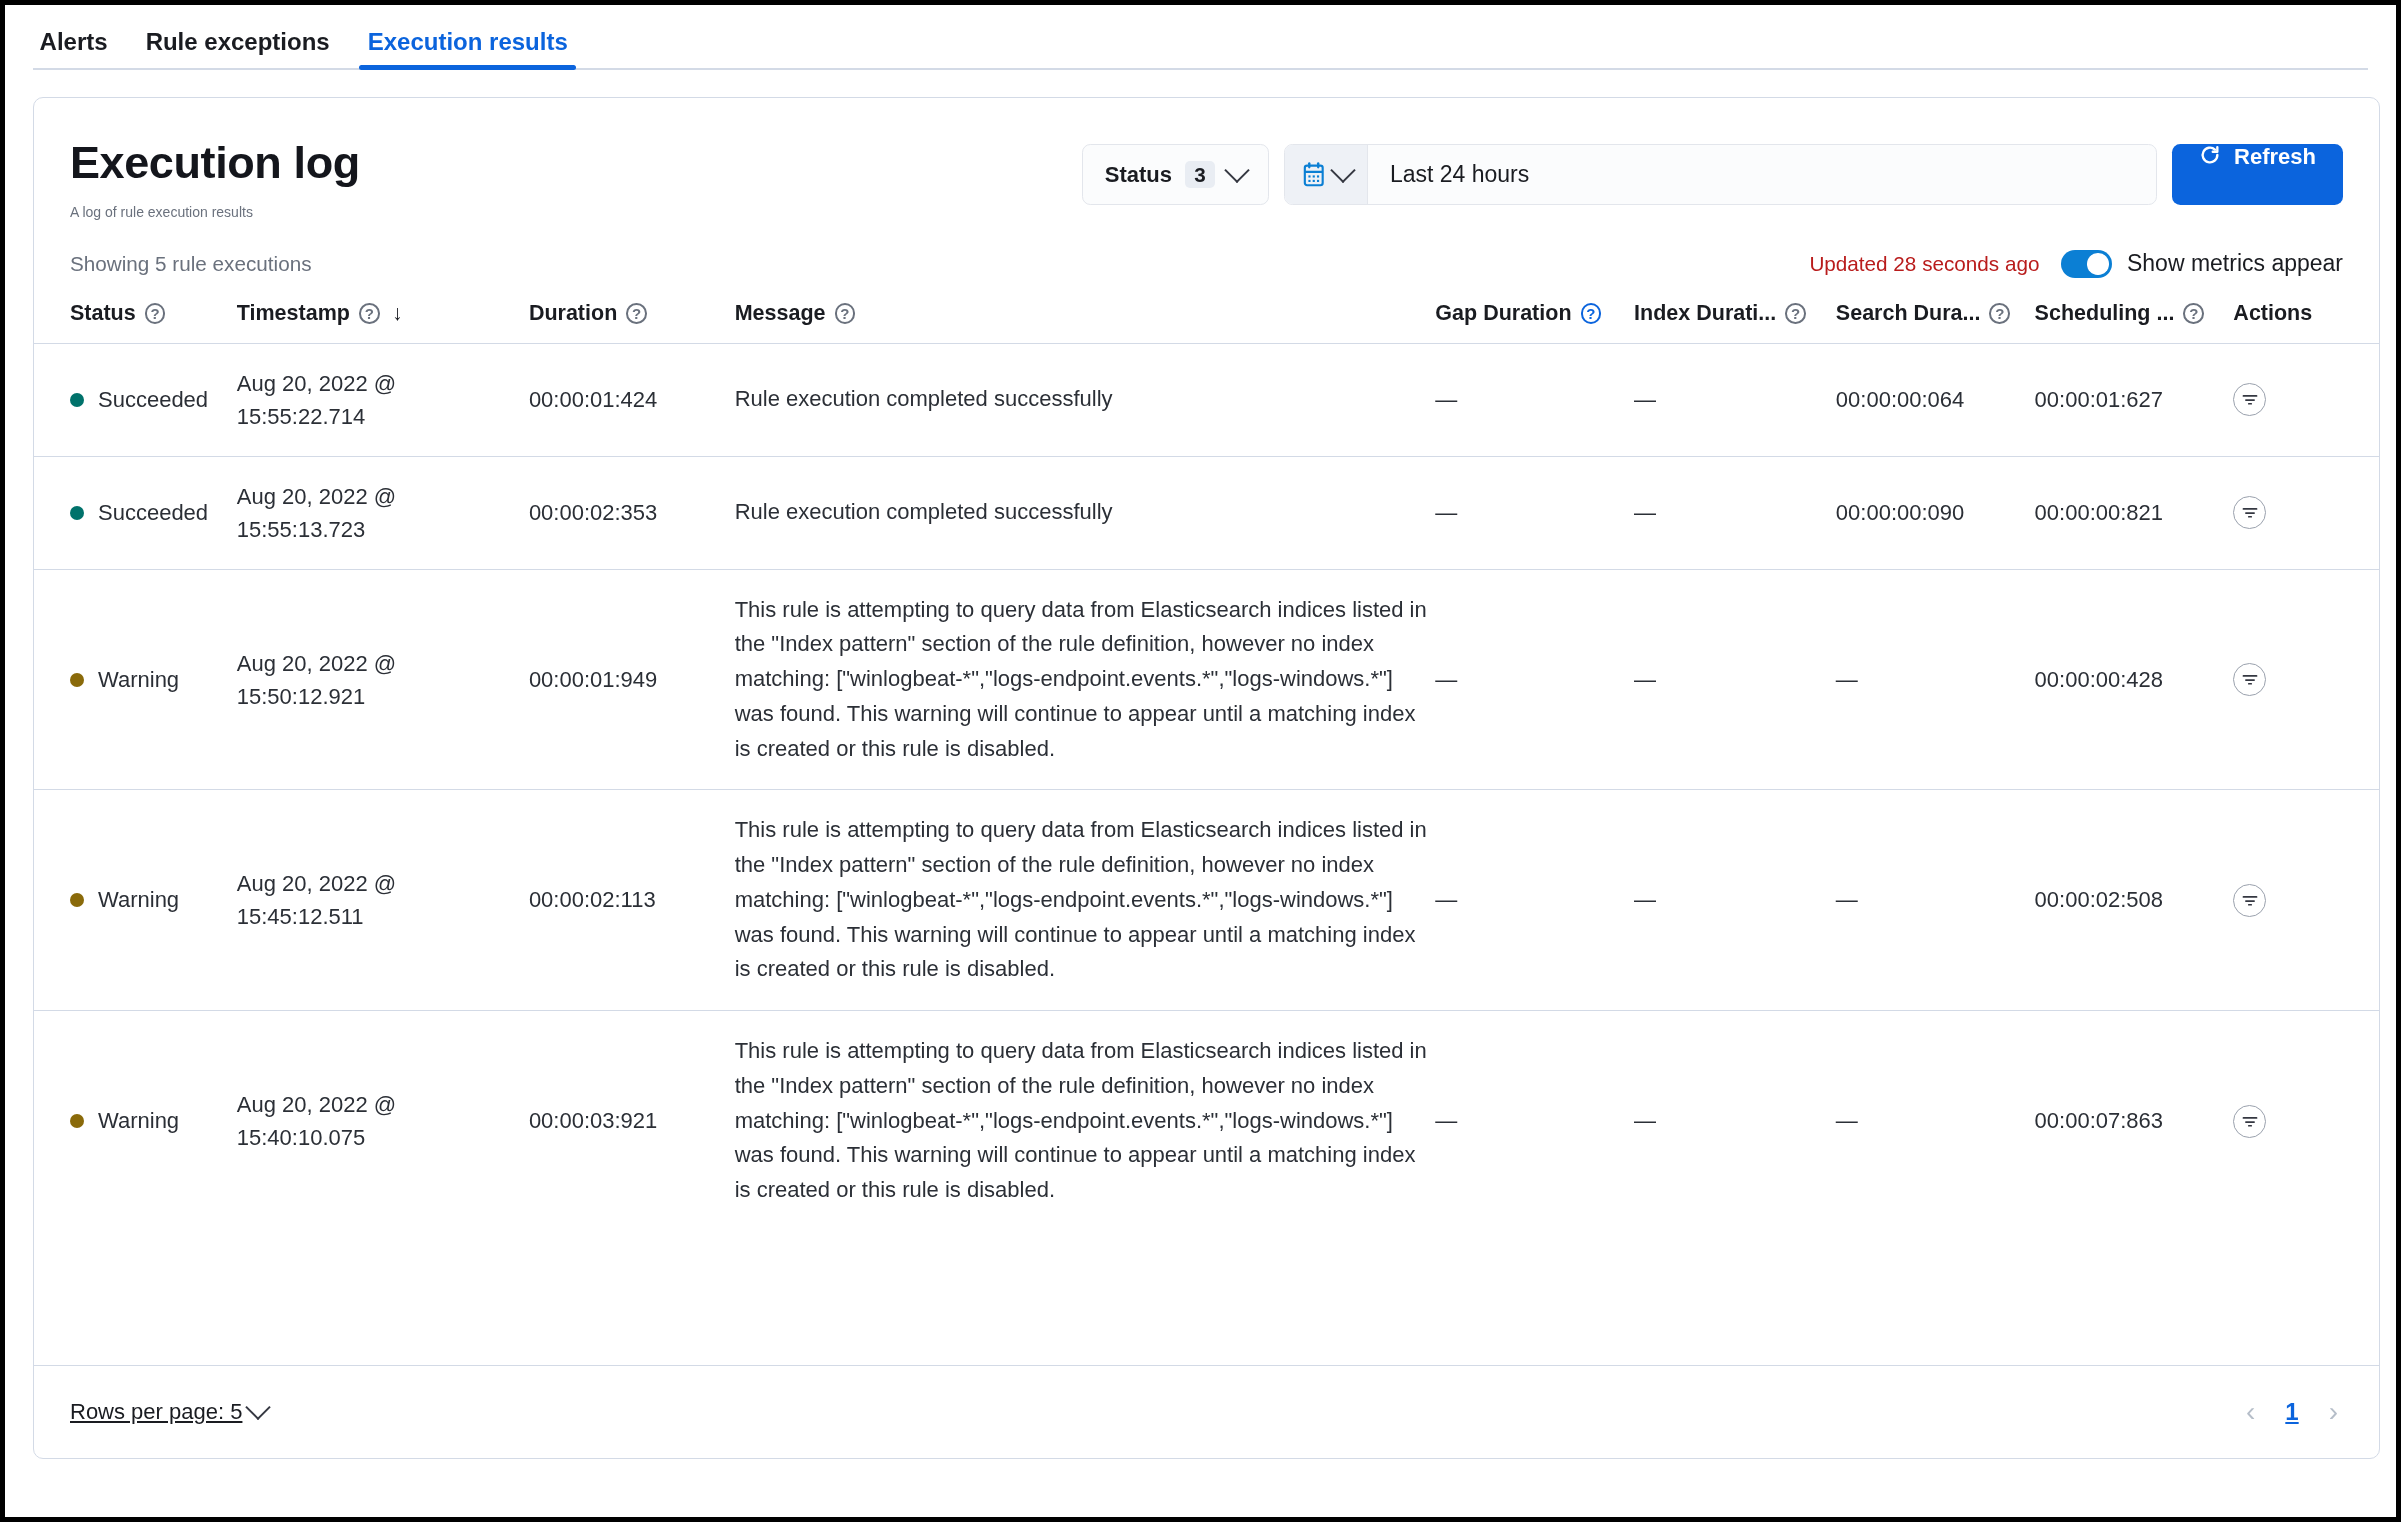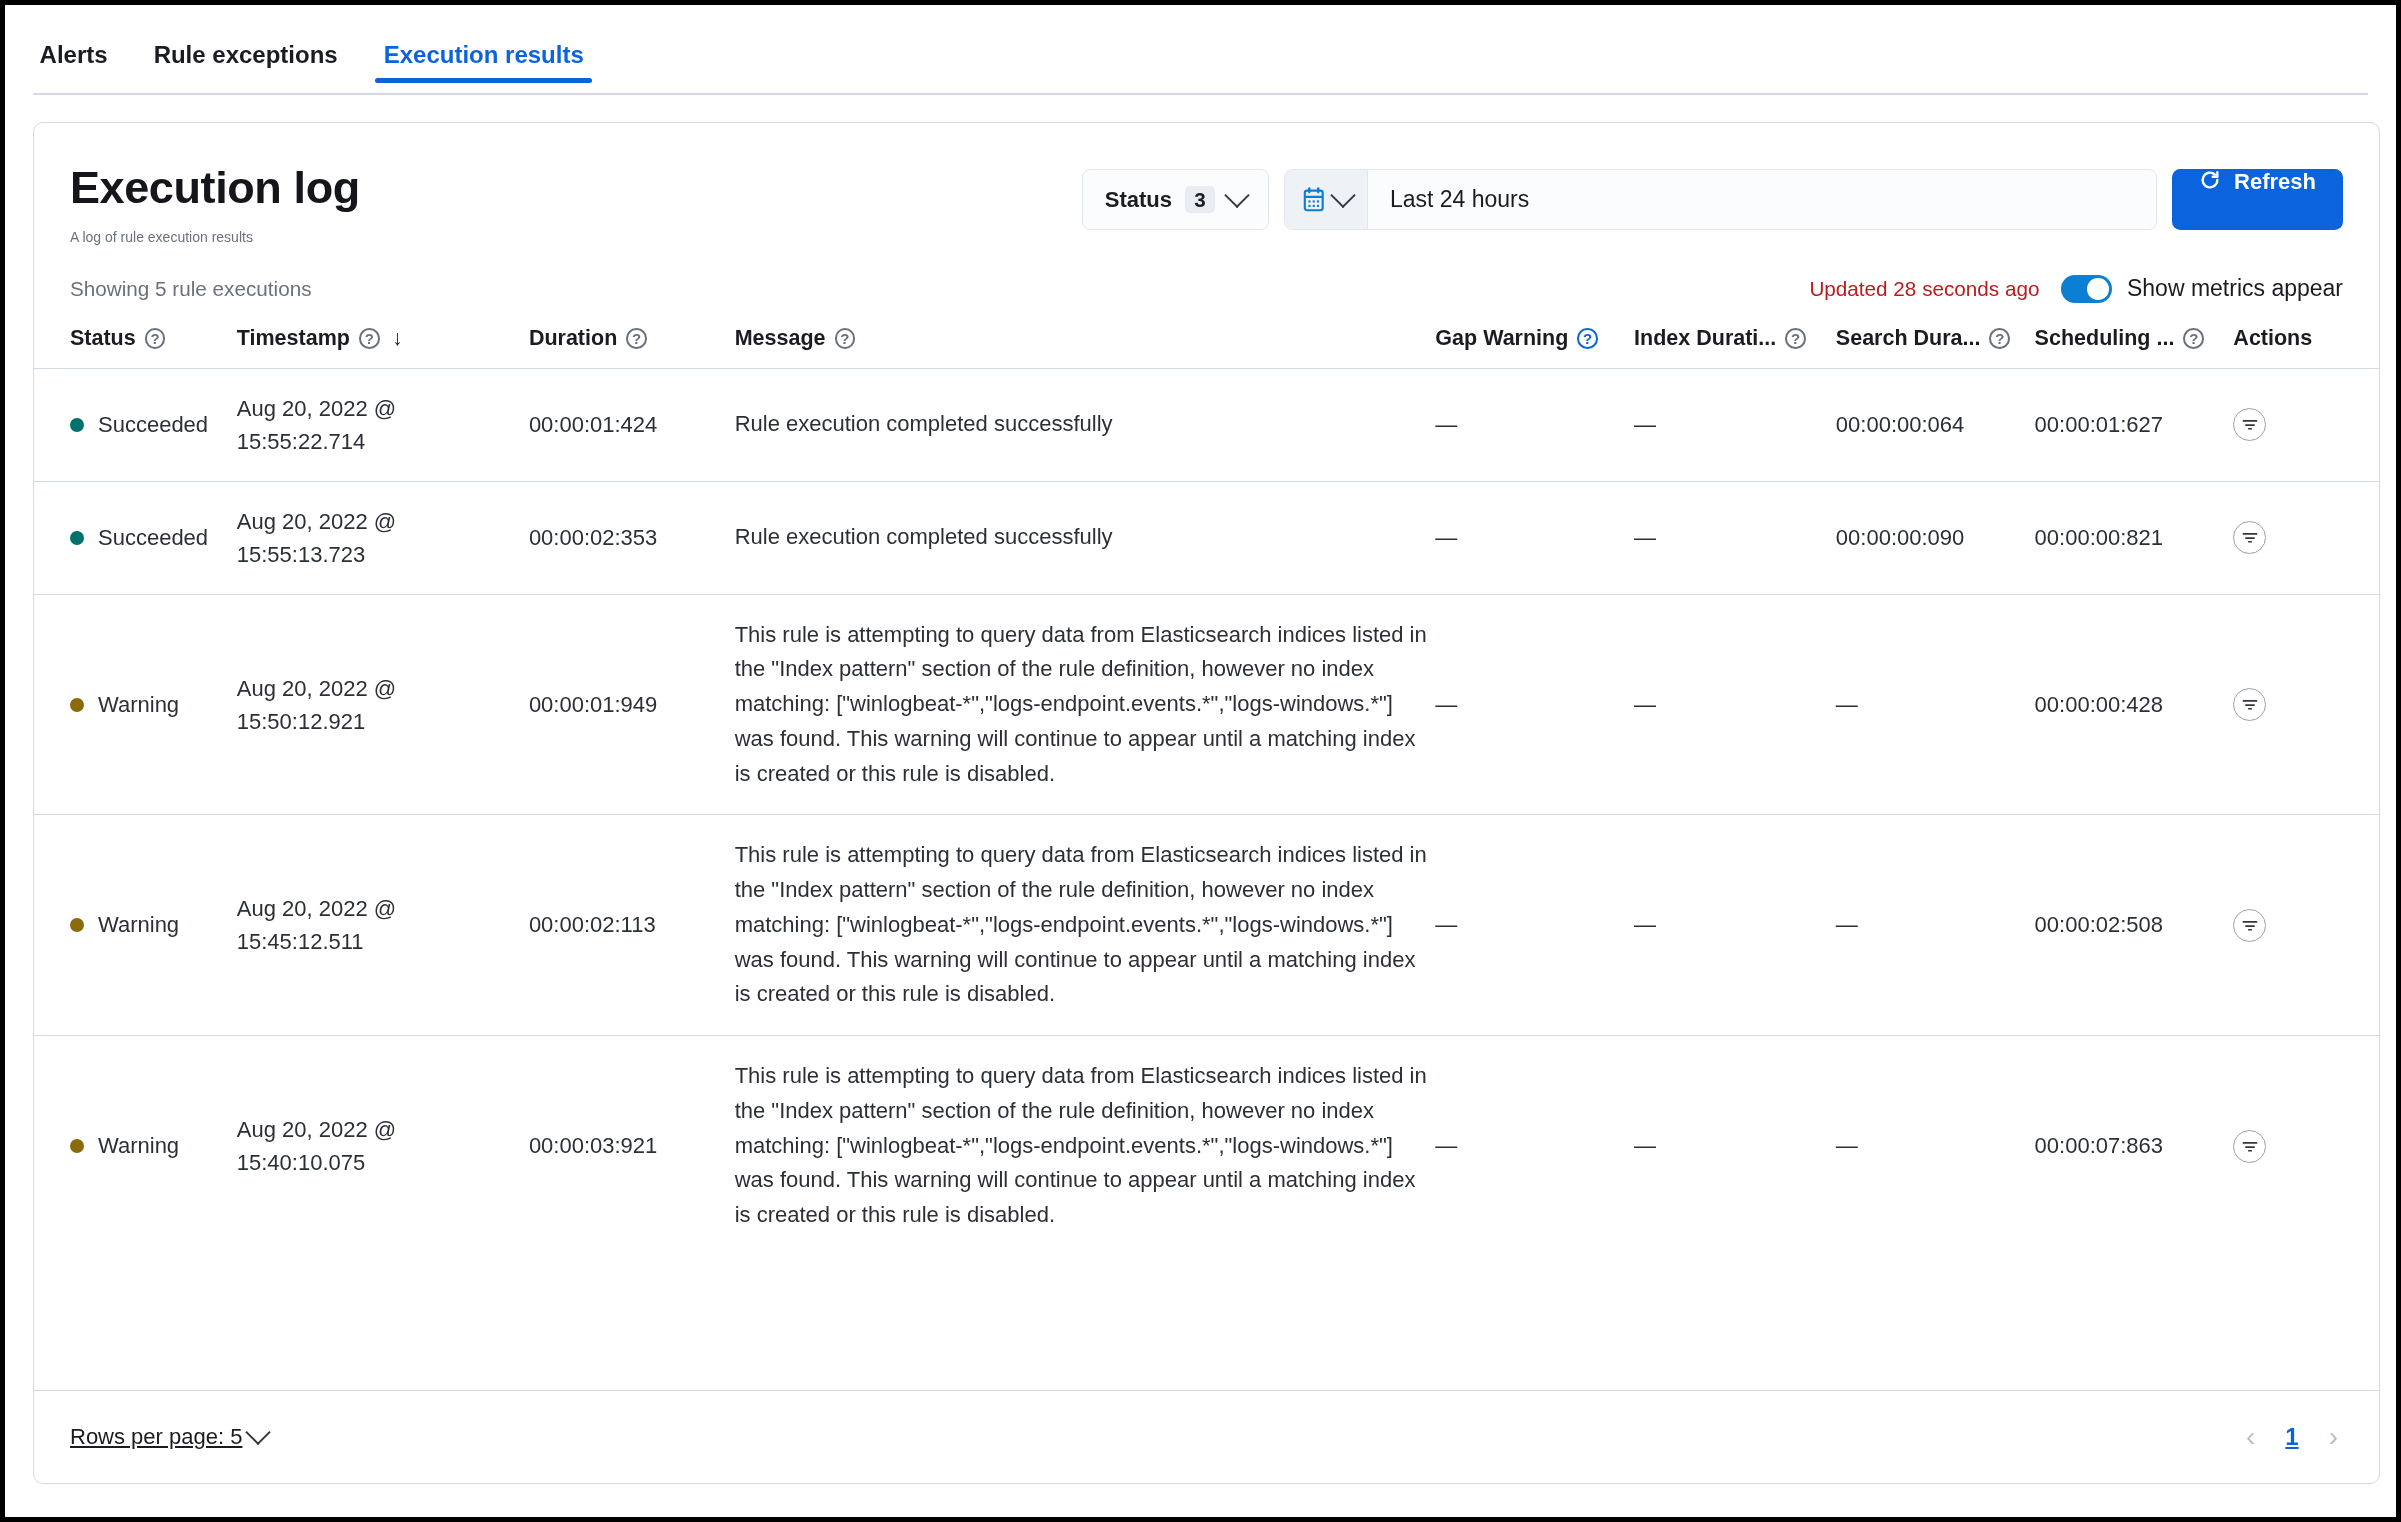--- a/index.html
+++ b/index.html
@@ -19,25 +19,25 @@
     left: 0; top: 0;
     width: 2401px; height: 1522px;
     border: 5px solid #000000;
     background: #ffffff;
     overflow: hidden;
   }
 
   
   .tabbar {
     position: relative;
-    height: 90px;
-    padding: 12px 28px;
+    height: 65px;
+    padding: 0 28px;
     display: flex;
     align-items: flex-end;
-    gap: 16px;
+    gap: 8px;
   }
   .tabbar::after {
     content: "";
     position: absolute;
     left: 28px; right: 28px; bottom: 0;
     height: 2.5px;
     background: #d3dae6;
   }
   .tab {
     position: relative;
@@ -422,21 +422,21 @@
             </span>
           </th>
           <th>
             <span class="th-inner">
               <span>Message</span>
               <span class="qmark">?</span>
             </span>
           </th>
           <th>
             <span class="th-inner">
-              <span>Gap Warning</span>
+              <span>Gap Duration</span>
               <span class="qmark active">?</span>
             </span>
           </th>
           <th>
             <span class="th-inner">
               <span>Index Durati...</span>
               <span class="qmark">?</span>
             </span>
           </th>
           <th>

